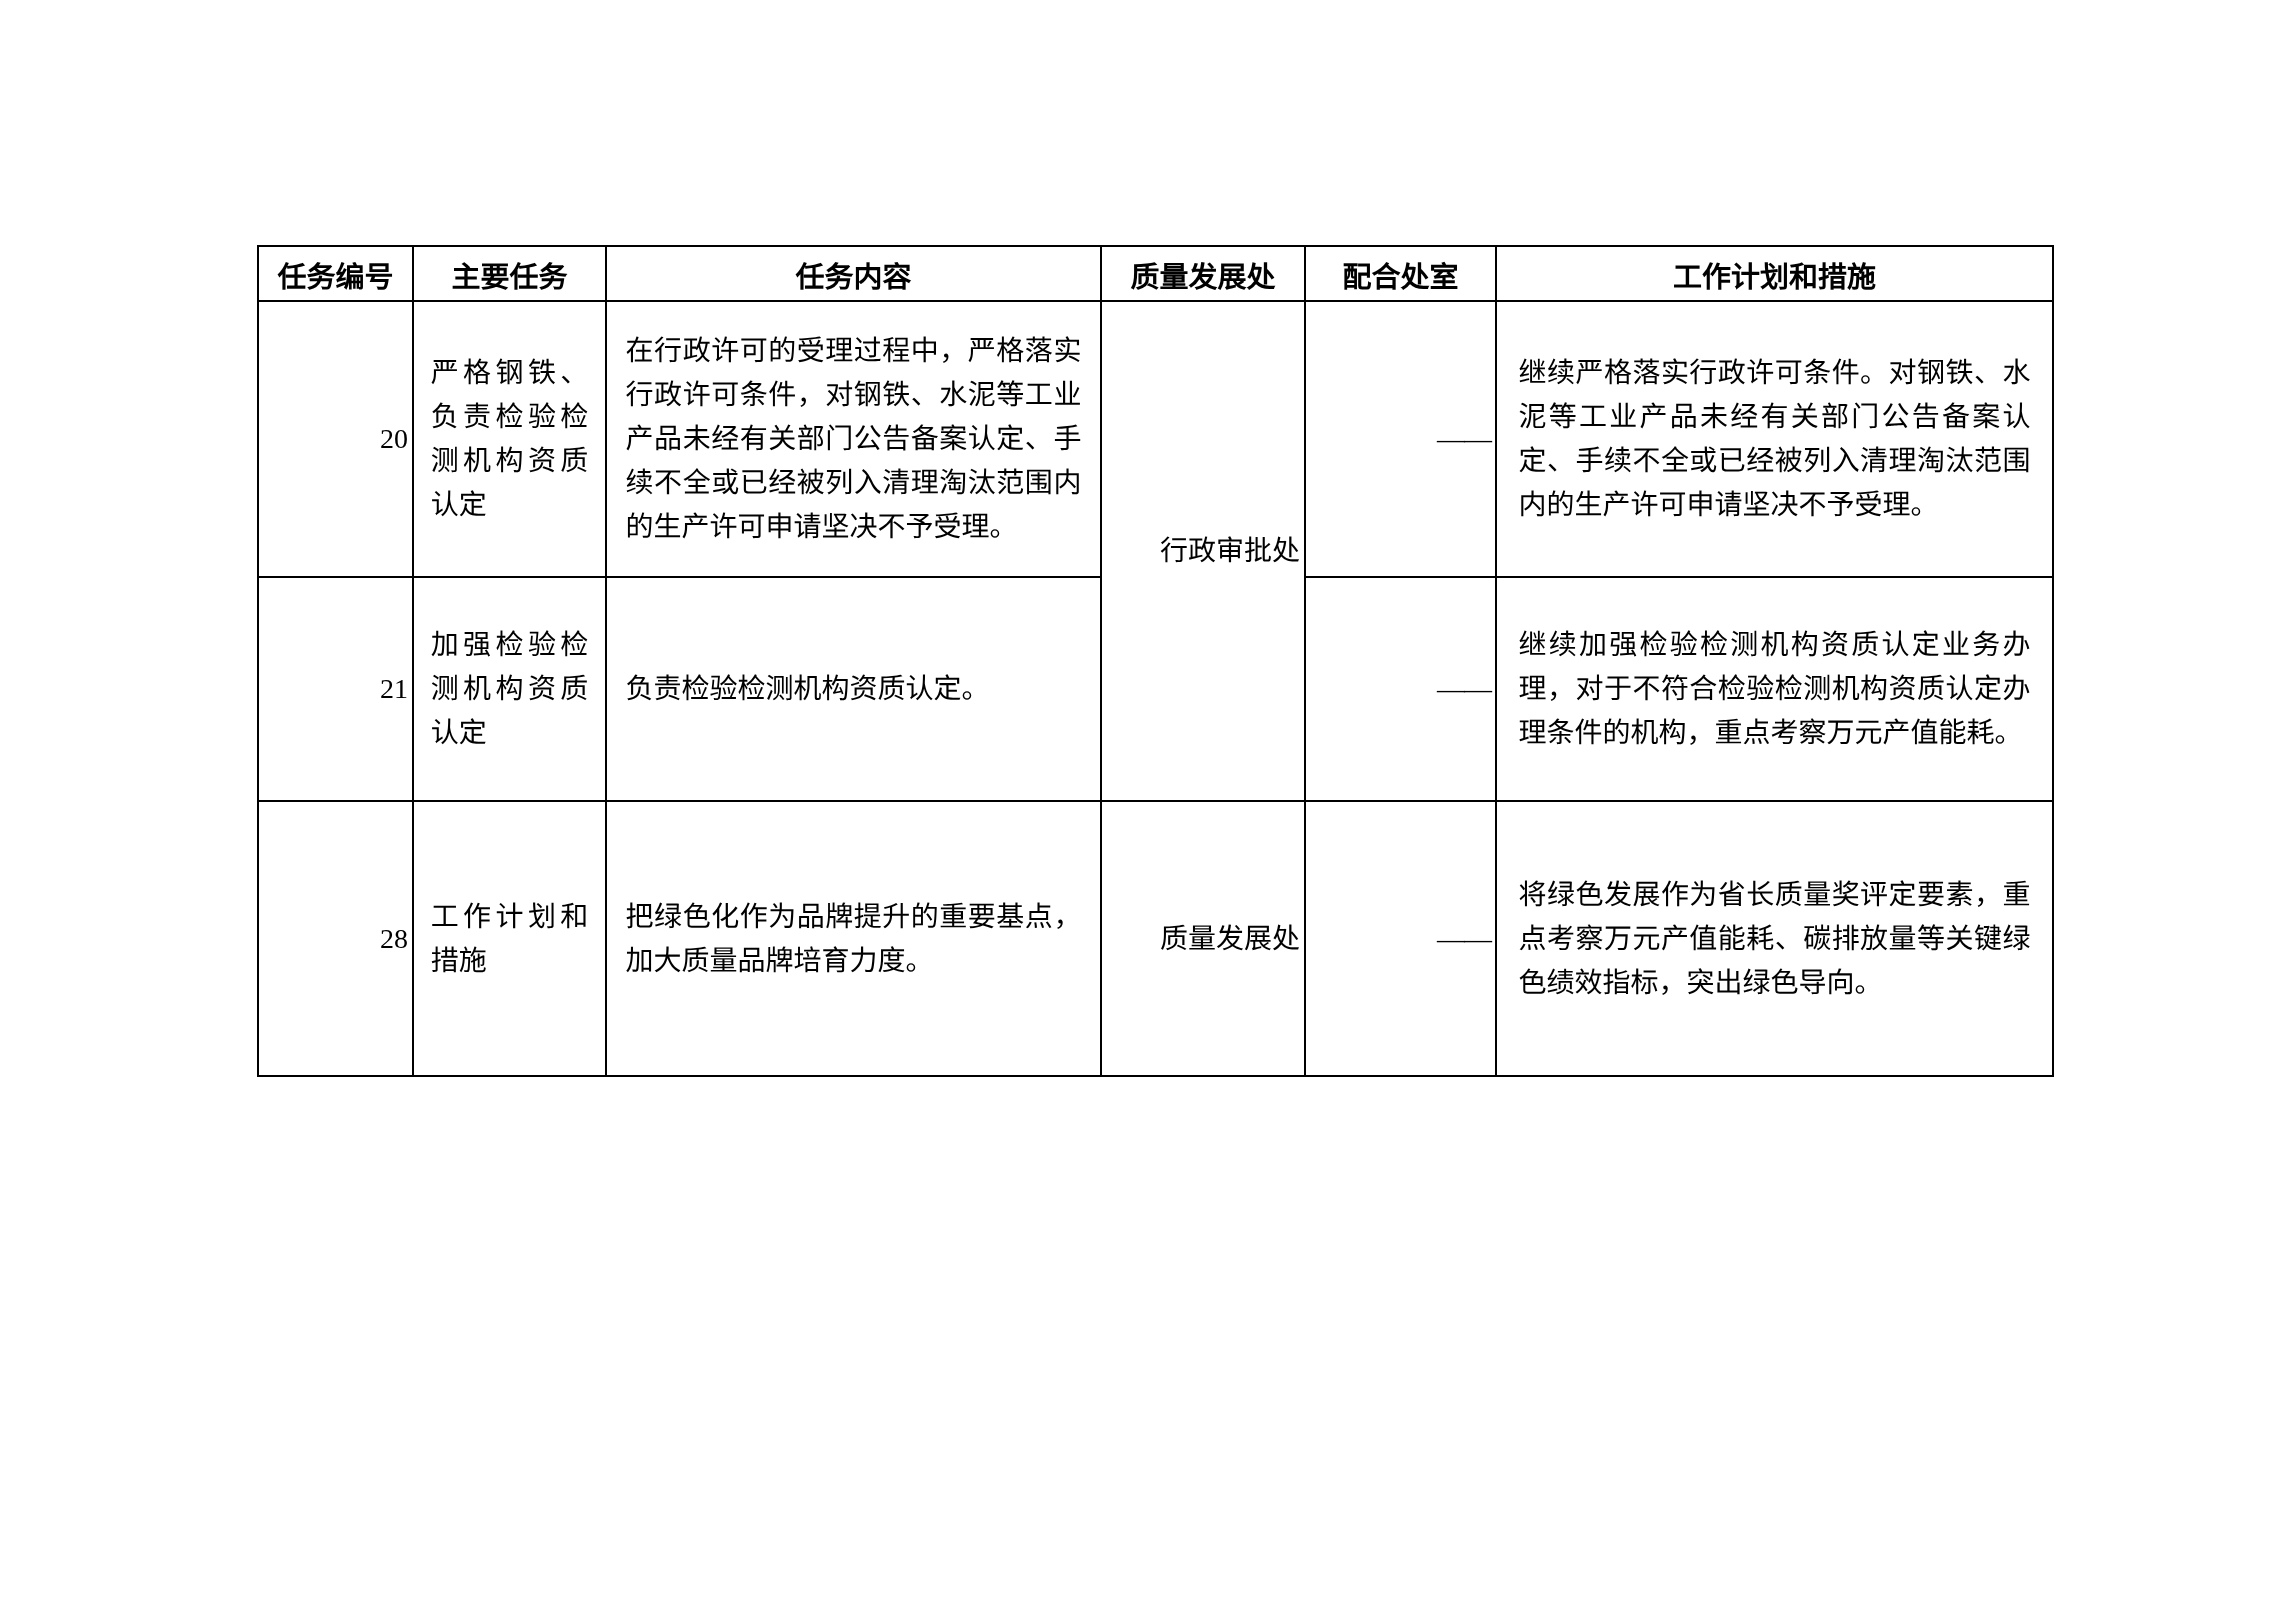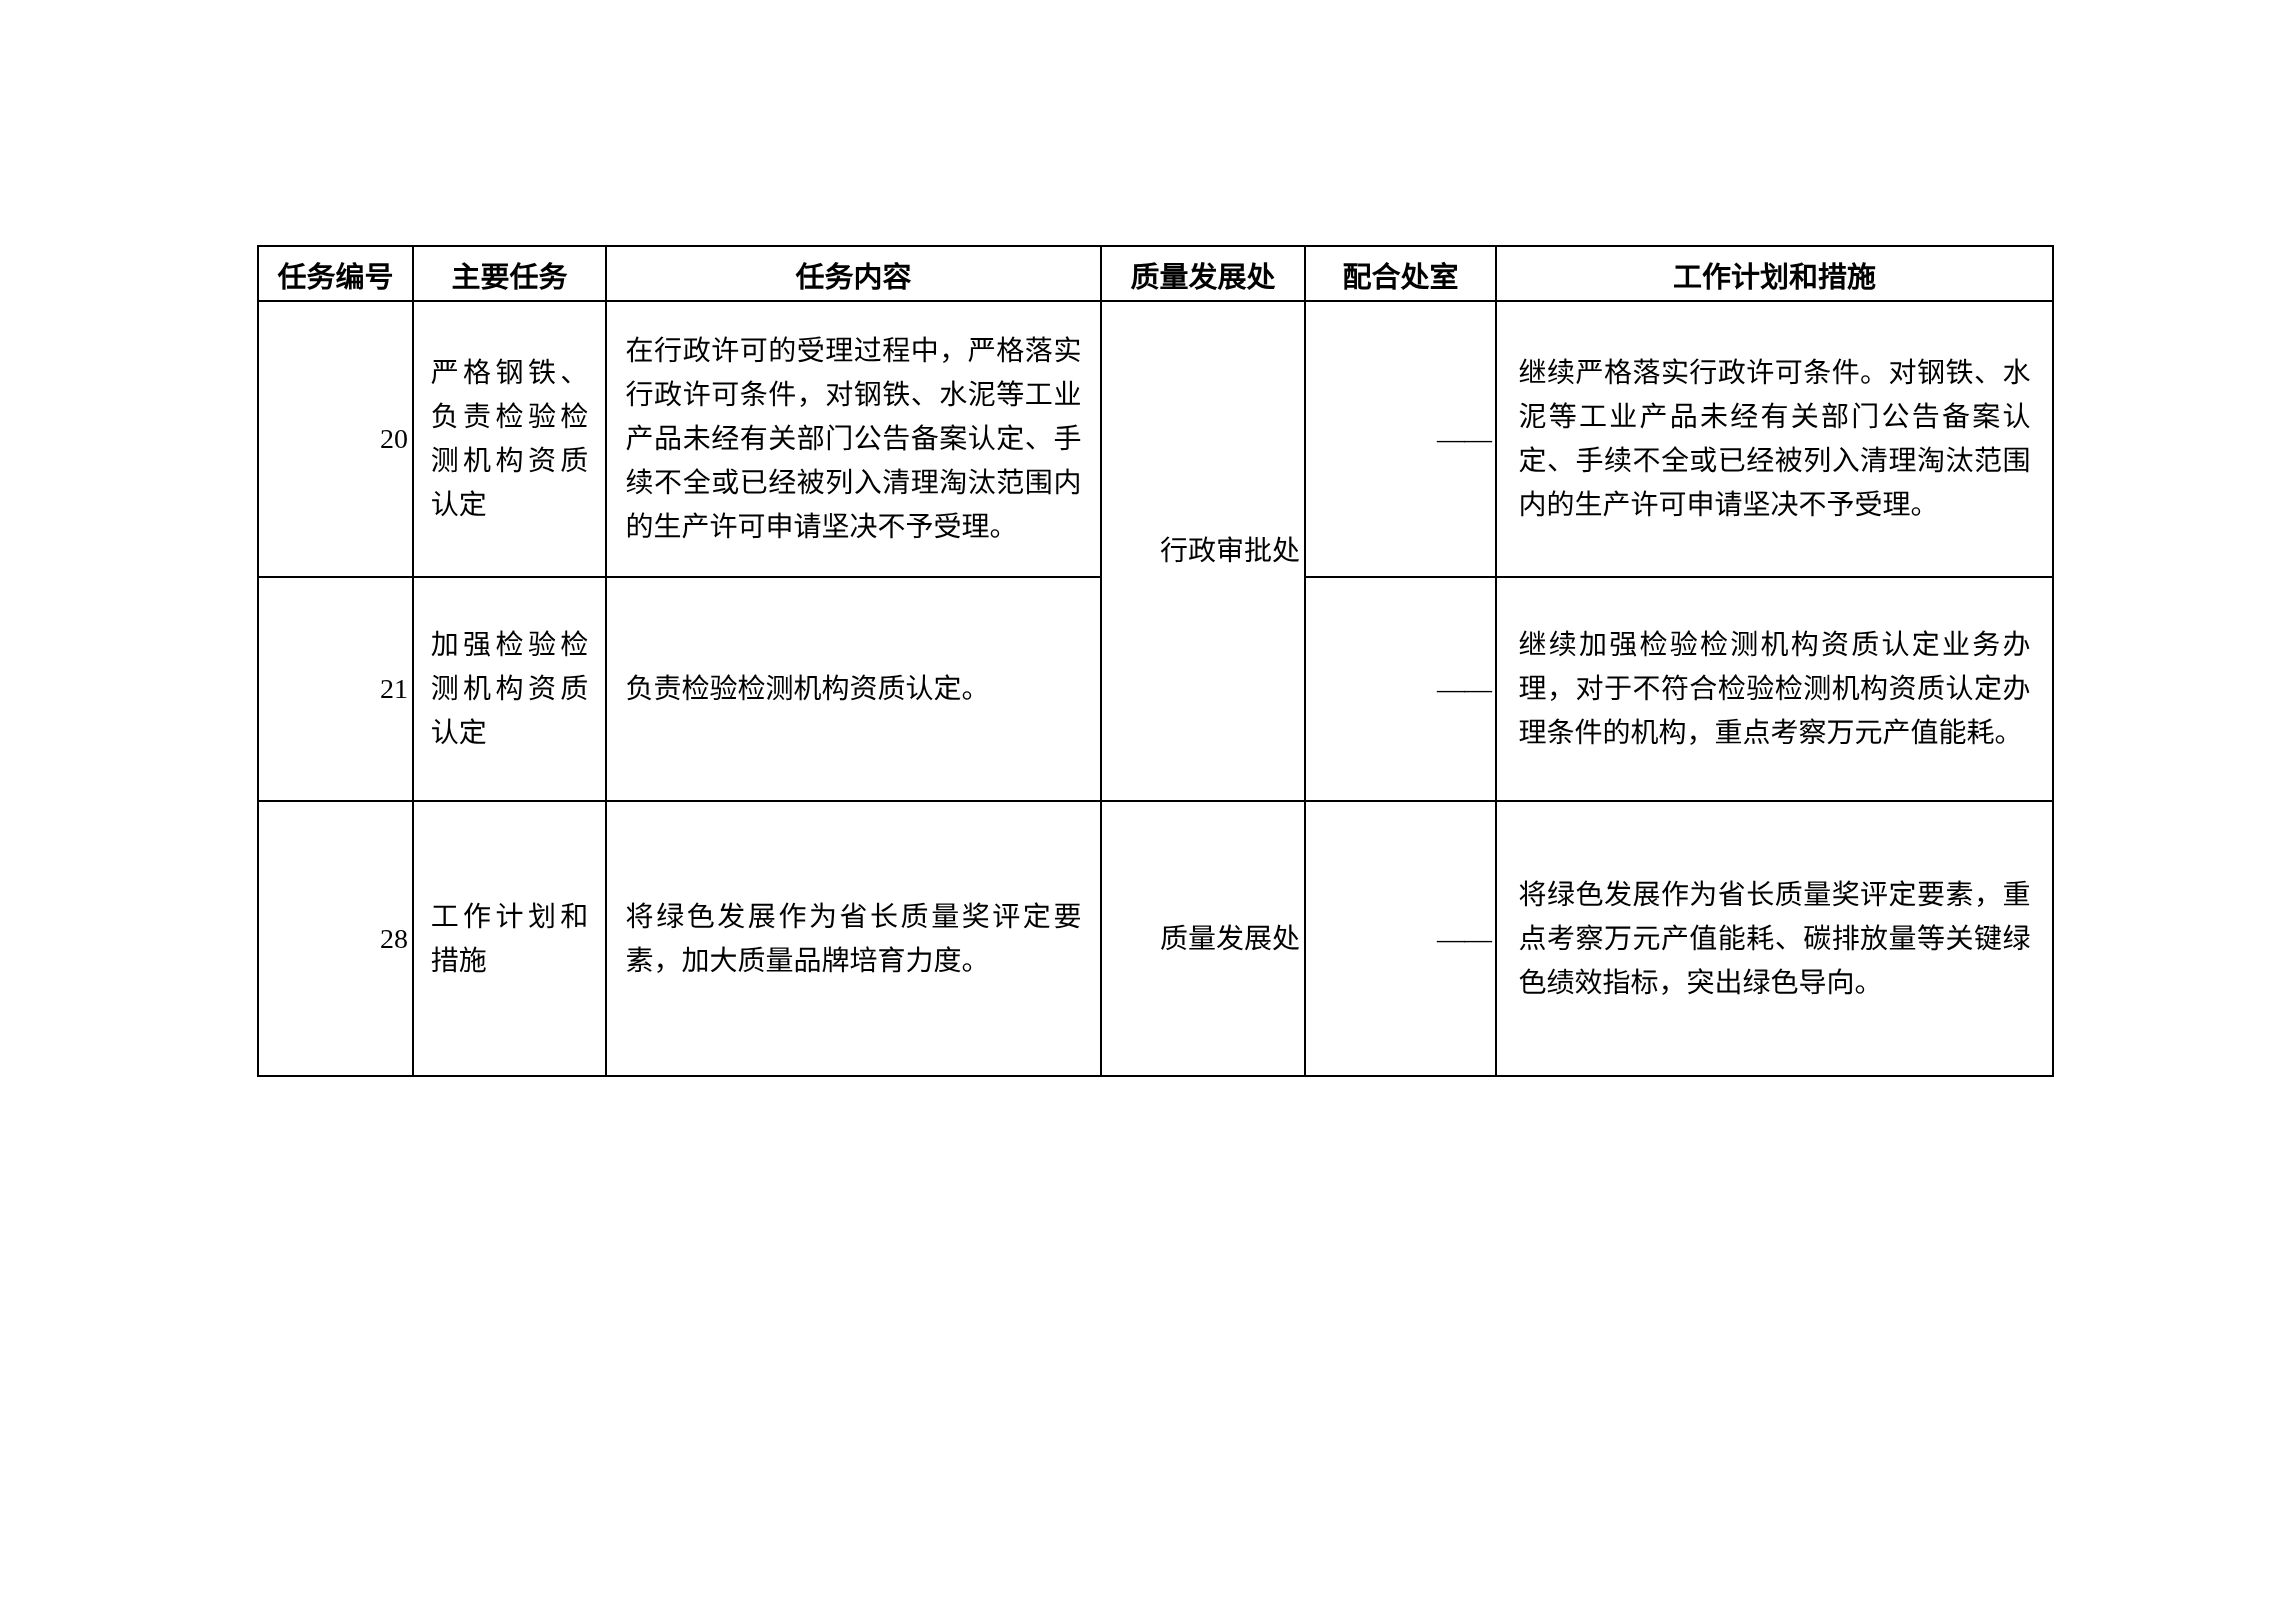--- a/index.html
+++ b/index.html
@@ -96,21 +96,21 @@
       <tr class="row-21">
         <td class="cell-center">21</td>
         <td class="cell-text col-main">加强检验检测机构资质认定</td>
         <td class="cell-text col-content">负责检验检测机构资质认定。</td>
         <td class="cell-center cell-dash">——</td>
         <td class="cell-text col-plan">继续加强检验检测机构资质认定业务办理，对于不符合检验检测机构资质认定办理条件的机构，重点考察万元产值能耗。</td>
       </tr>
       <tr class="row-22">
         <td class="cell-center">28</td>
         <td class="cell-text col-main">工作计划和措施</td>
-        <td class="cell-text col-content">将绿色发展作为省长质量奖评定要素，加大质量品牌培育力度。</td>
+        <td class="cell-text col-content">把绿色化作为品牌提升的重要基点，加大质量品牌培育力度。</td>
         <td class="cell-center">质量发展处</td>
         <td class="cell-center cell-dash">——</td>
         <td class="cell-text col-plan">将绿色发展作为省长质量奖评定要素，重点考察万元产值能耗、碳排放量等关键绿色绩效指标，突出绿色导向。</td>
       </tr>
     </tbody>
   </table>
 
   <div class="page-footer">— 7 —</div>
 
 </div>

